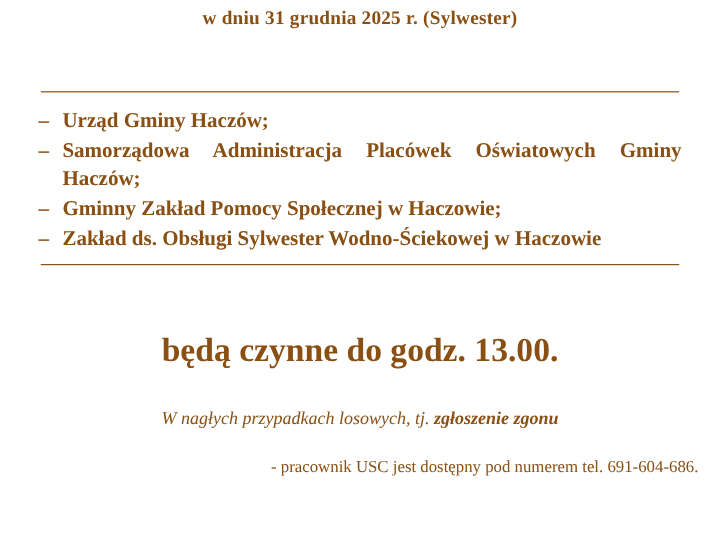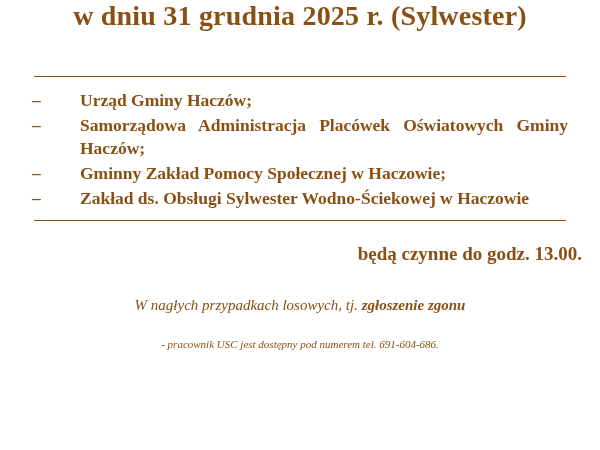--- a/index.html
+++ b/index.html
@@ -17,21 +17,21 @@
   .page {
     position: relative;
     width: 600px;
     height: 450px;
     box-sizing: border-box;
     padding: 0 18px;
   }
   .headline {
     text-align: center;
     font-weight: bold;
-    font-size: 28px;
+    font-size: 16px;
     line-height: 28px;
     color: #8a4f12;
     margin-top: 2px;
     letter-spacing: 0.2px;
   }
   .rule {
     border: 0;
     border-top: 1.5px solid #8a4f12;
     margin: 46px 16px 0 16px;
   }
@@ -57,46 +57,44 @@
   .dash {
     flex: 0 0 auto;
     width: 20px;
     text-align: left;
     font-weight: bold;
   }
   .item-text {
     flex: 1 1 auto;
     text-align: justify;
     text-align-last: left;
-    margin-left: 28px;
   }
   .item-text.justify-all {
     text-align: justify;
   }
   .closing {
-    text-align: right;
+    text-align: center;
     font-weight: bold;
-    font-size: 19px;
+    font-size: 28px;
     color: #8a4f12;
-    margin-top: 22px;
+    margin-top: 56px;
   }
   .note {
     text-align: center;
     font-style: italic;
     font-size: 15px;
     color: #8a4f12;
     margin-top: 32px;
   }
   .note b {
     font-weight: bold;
   }
   .contact {
-    text-align: center;
-    font-style: italic;
-    font-size: 11px;
+    text-align: right;
+    font-size: 14px;
     color: #8a4f12;
     margin-top: 24px;
   }
 </style>
 </head>
 <body>
 
 <div class="page">
 
   <div class="headline">w dniu 31 grudnia 2025 r. (Sylwester)</div>

